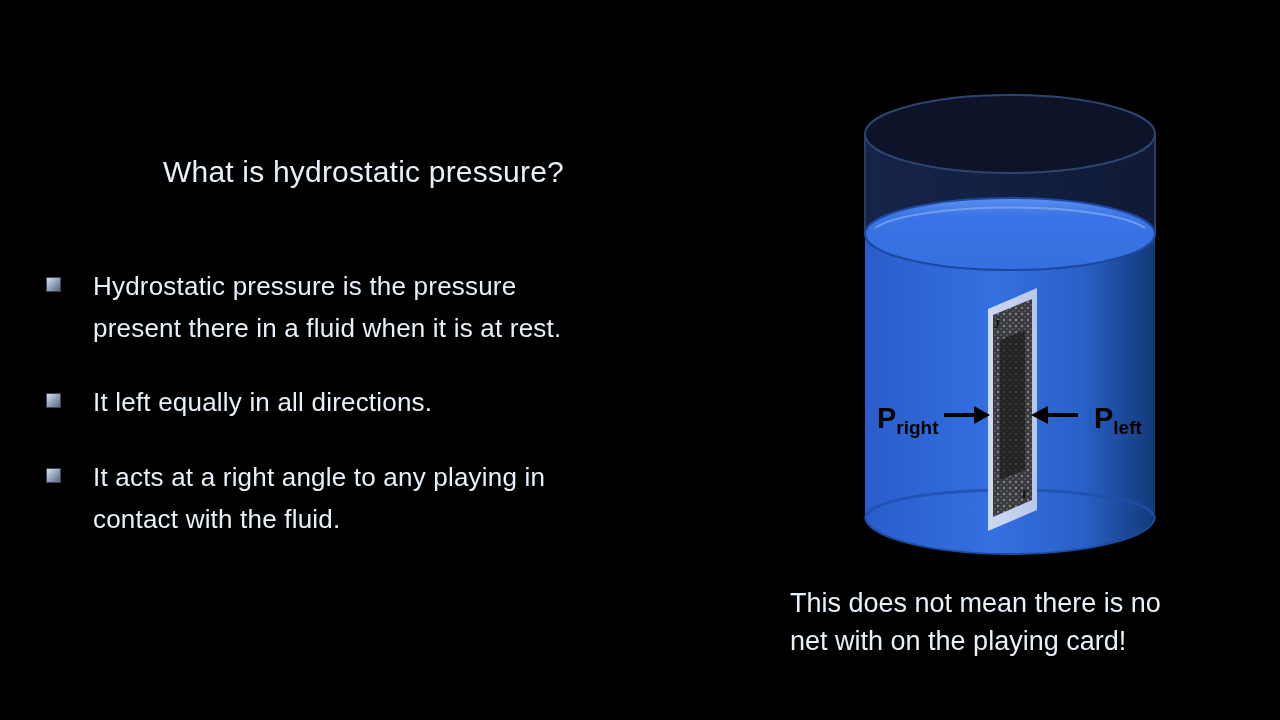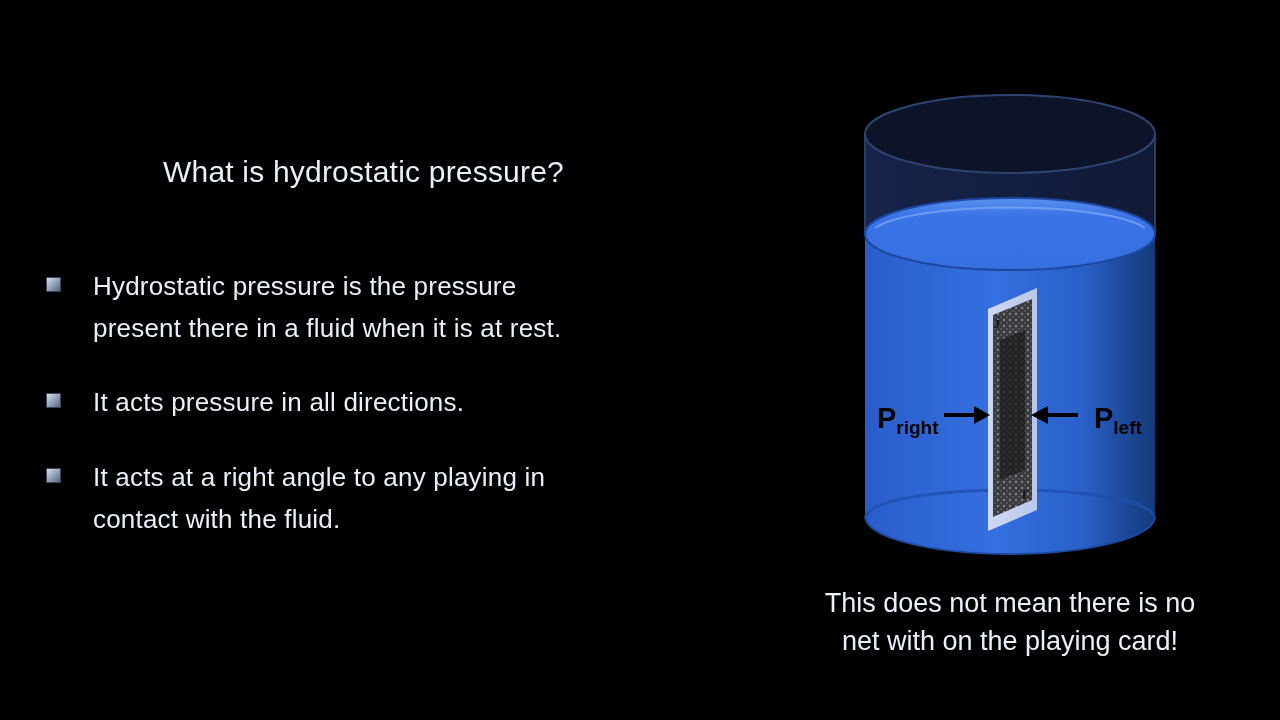--- a/index.html
+++ b/index.html
@@ -2,41 +2,41 @@
 <html><head>
 <meta charset="utf-8">
 <style>
   html, body { margin:0; padding:0; background:#000; }
   body { width:1280px; height:720px; position:relative; overflow:hidden; font-family:"Liberation Sans", sans-serif; color:#e6eef8; }
   .title { position:absolute; left:163px; top:155px; font-size:30px; text-underline-offset:5px; text-decoration-thickness:1px; color:#e8f0fa; white-space:nowrap; letter-spacing:0.2px; }
   .bullets { position:absolute; left:46px; top:265px; width:680px; }
   .bullet { position:absolute; left:0; width:680px; }
   .bullet .marker { position:absolute; left:0; top:12px; width:15px; height:15px; background:linear-gradient(135deg,#d8e2ee 0%,#9aaac0 45%,#55667e 100%); border:1px solid #39455a; box-sizing:border-box; }
   .bullet .text { position:absolute; left:47px; top:0; font-size:26px; line-height:42px; color:#e8f0fa; white-space:nowrap; letter-spacing:0.2px; }
-  .caption { position:absolute; left:790px; top:584px; width:440px; text-align:center; font-size:27px; line-height:38px; color:#e8f0fa; }
+  .caption { position:absolute; left:790px; top:584px; width:440px; text-align:left; font-size:27px; line-height:38px; color:#e8f0fa; }
   svg.diagram { position:absolute; left:0; top:0; }
   .plabel { font-family:"Liberation Sans", sans-serif; font-weight:bold; fill:#000; }
 </style>
 </head>
 <body>
 
 <div class="title">What is hydrostatic pressure?</div>
 
 <div class="bullets">
   <div class="bullet" style="top:0px;">
     <span class="marker"></span>
     <div class="text">
       <div>Hydrostatic pressure is the pressure</div>
       <div>present there in a fluid when it is at rest.</div>
     </div>
   </div>
   <div class="bullet" style="top:116px;">
     <span class="marker"></span>
     <div class="text">
-      <div>It acts pressure in all directions.</div>
+      <div>It left equally in all directions.</div>
     </div>
   </div>
   <div class="bullet" style="top:191px;">
     <span class="marker"></span>
     <div class="text">
       <div>It acts at a right angle to any playing in</div>
       <div>contact with the fluid.</div>
     </div>
   </div>
 </div>

